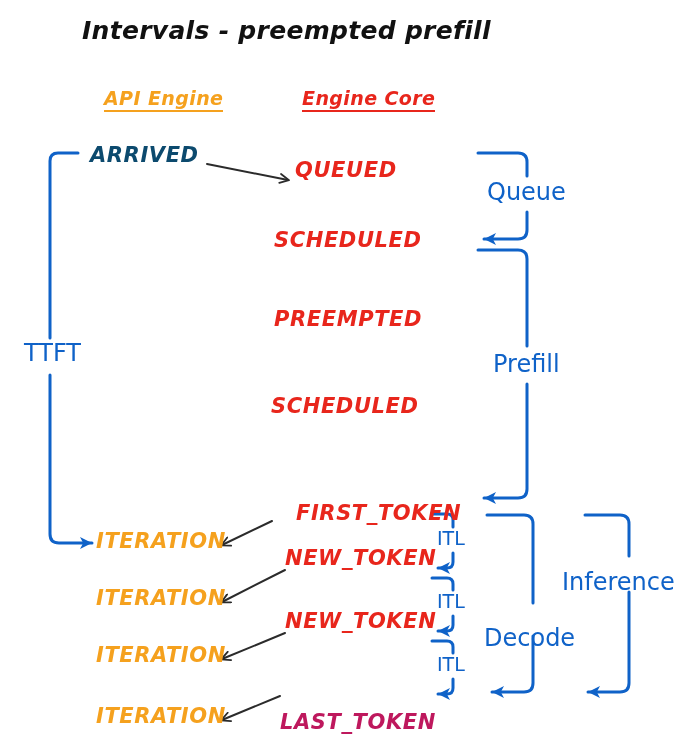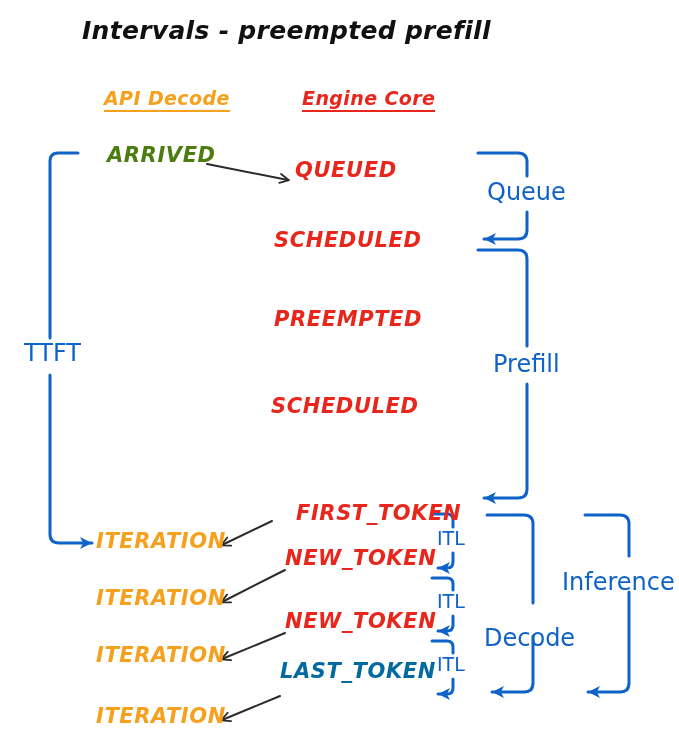--- a/index.html
+++ b/index.html
@@ -136,37 +136,37 @@
     </g>
 
     <g>
       <path d="M585,515 L620,515 Q629,515 629,524 L629,556" fill="none" stroke="#0F62C8" stroke-width="3" stroke-linecap="round" stroke-linejoin="round"></path>
       <path d="M629,592 L629,683 Q629,692 620,692 L588,692" fill="none" stroke="#0F62C8" stroke-width="3" stroke-linecap="round" stroke-linejoin="round" marker-end="url(#arrowBlue)"></path>
     </g>
   </svg>
 
   <div class="txt title" style="left:82px; top:18px;">Intervals - preempted prefill</div>
 
-  <div class="txt colhead" style="left:104px; top:89px; color:#F5A11E;">API Decode</div>
+  <div class="txt colhead" style="left:104px; top:89px; color:#F5A11E;">API Engine</div>
   <div class="txt colhead" style="left:302px; top:89px; color:#E8261C;">Engine Core</div>
 
-  <div class="txt state" style="left:107px; top:145px; color:#4d7c0f;">ARRIVED</div>
+  <div class="txt state" style="left:90px; top:145px; color:#0c4a6e;">ARRIVED</div>
   <div class="txt state" style="left:96px; top:531px; color:#F5A11E;">ITERATION</div>
   <div class="txt state" style="left:96px; top:588px; color:#F5A11E;">ITERATION</div>
   <div class="txt state" style="left:96px; top:645px; color:#F5A11E;">ITERATION</div>
   <div class="txt state" style="left:96px; top:706px; color:#F5A11E;">ITERATION</div>
 
   <div class="txt state" style="left:295px; top:160px; color:#E8261C;">QUEUED</div>
   <div class="txt state" style="left:274px; top:230px; color:#E8261C;">SCHEDULED</div>
   <div class="txt state" style="left:274px; top:309px; color:#E8261C;">PREEMPTED</div>
   <div class="txt state" style="left:271px; top:396px; color:#E8261C;">SCHEDULED</div>
   <div class="txt state" style="left:272px; top:503px; color:#E8261C;margin-left:24px;">FIRST_TOKEN</div>
   <div class="txt state" style="left:285px; top:548px; color:#E8261C;">NEW_TOKEN</div>
   <div class="txt state" style="left:285px; top:611px; color:#E8261C;">NEW_TOKEN</div>
-  <div class="txt state" style="left:280px; top:661px; color:#0369a1;">LAST_TOKEN</div>
+  <div class="txt state" style="left:280px; top:712px; color:#be185d;">LAST_TOKEN</div>
 
   <div class="txt bluelabel" style="left:24px; top:341px; color:#0F62C8;">TTFT</div>
   <div class="txt bluelabel" style="left:487px; top:180px; color:#0F62C8;">Queue</div>
   <div class="txt bluelabel" style="left:493px; top:352px; color:#0F62C8;text-align:center;">Prefill</div>
   <div class="txt bluelabel" style="left:484px; top:607px; color:#0F62C8;margin-top:19px;">Decode</div>
   <div class="txt bluelabel" style="left:547px; top:570px; color:#0F62C8;margin-left:15px;">Inference</div>
 
   <div class="txt itl-label" style="left:437px; top:529px; color:#0F62C8;">ITL</div>
   <div class="txt itl-label" style="left:437px; top:592px; color:#0F62C8;">ITL</div>
   <div class="txt itl-label" style="left:437px; top:655px; color:#0F62C8;">ITL</div>

